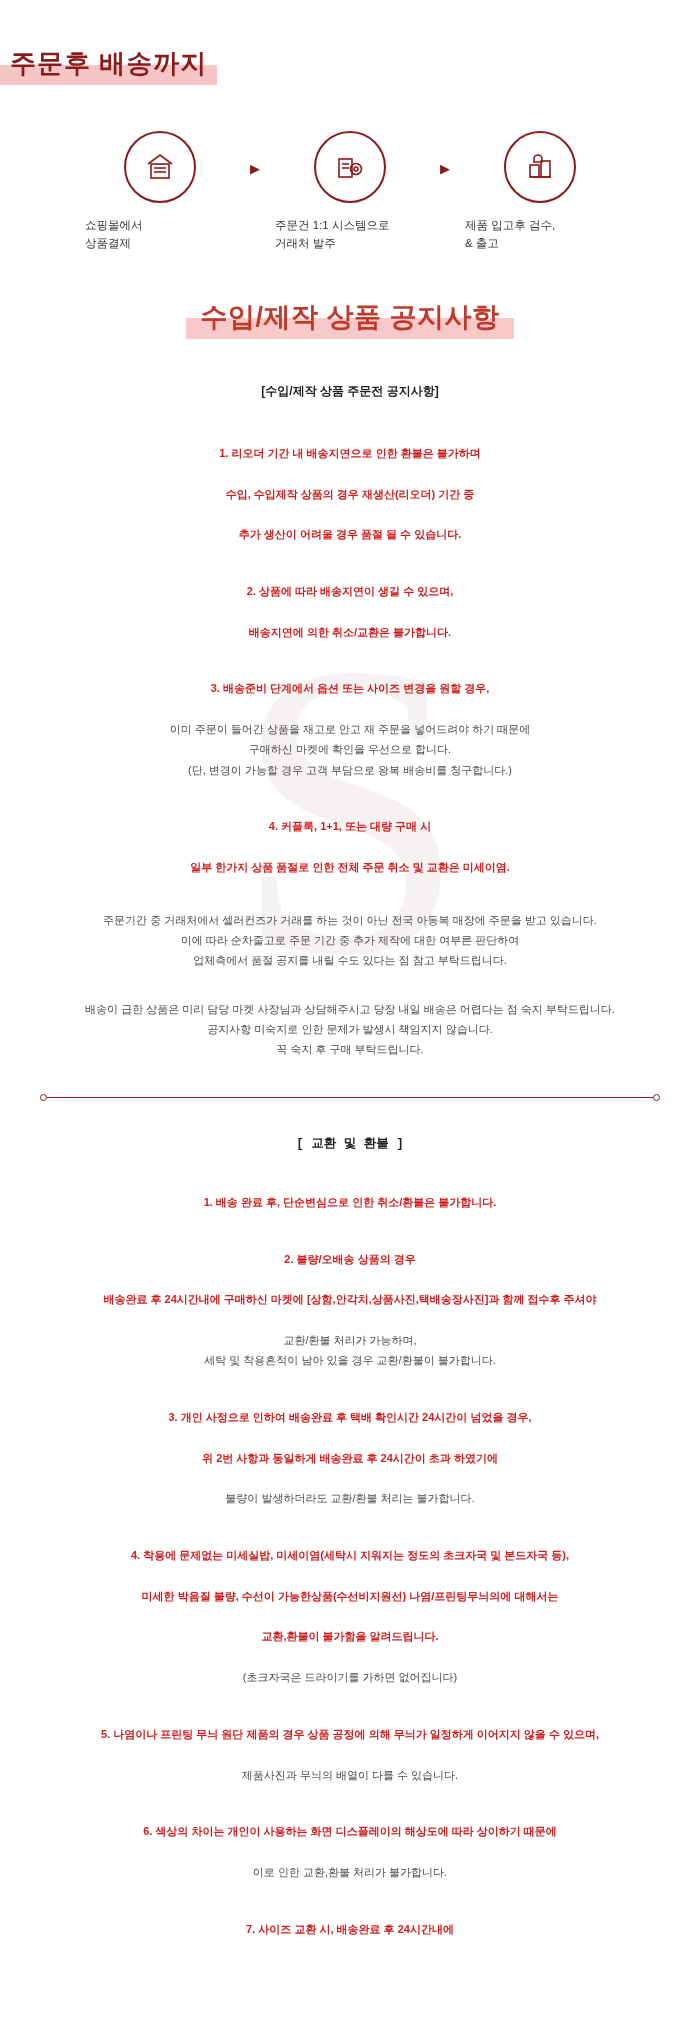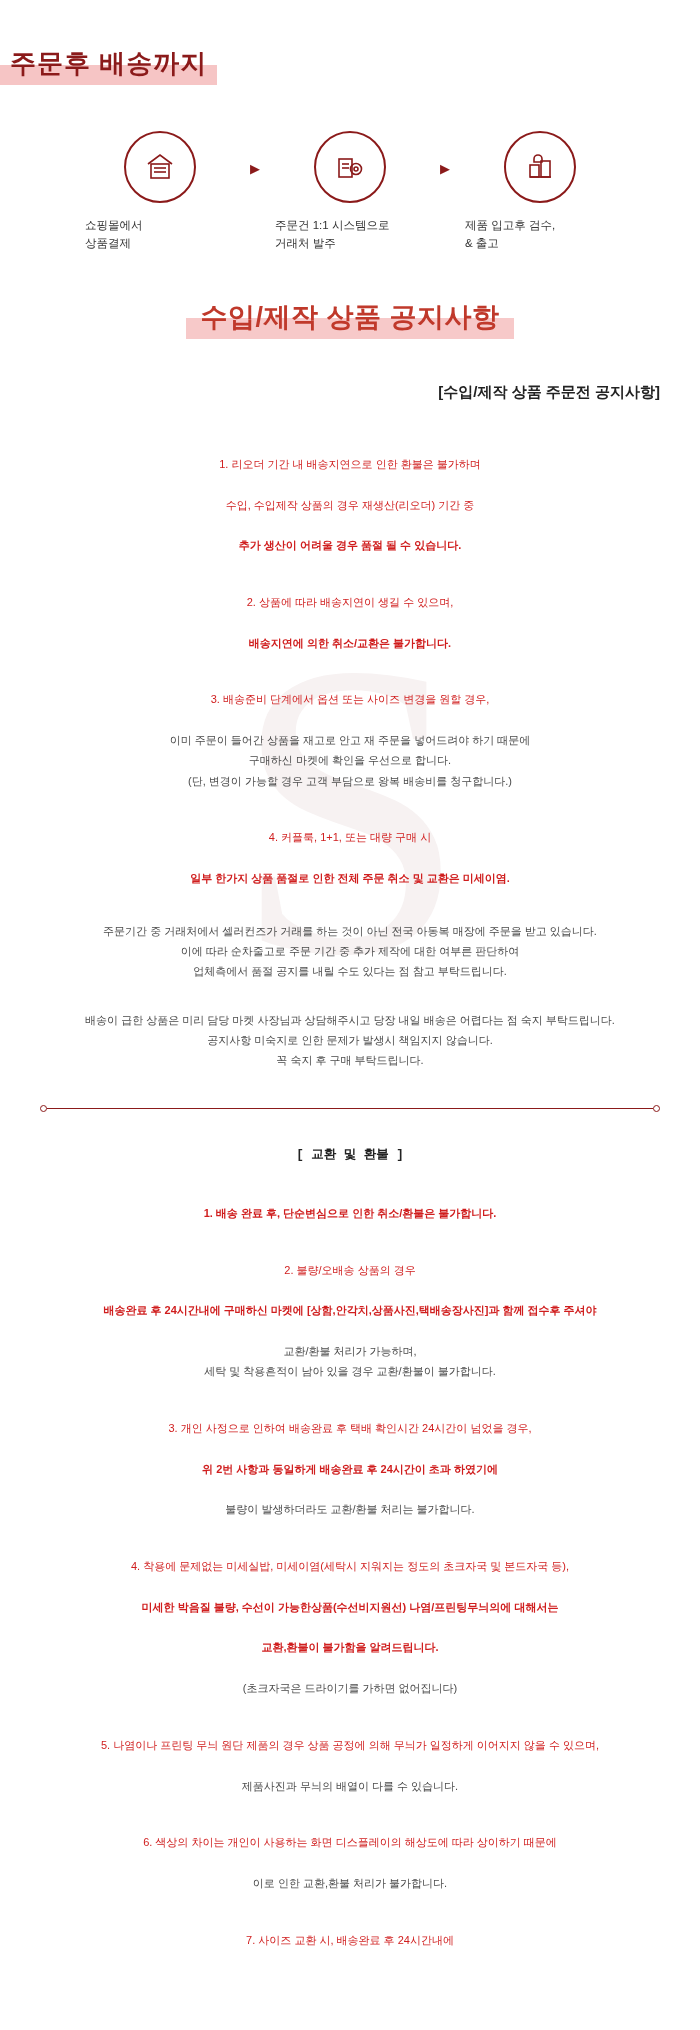--- a/index.html
+++ b/index.html
@@ -97,43 +97,42 @@
     background: linear-gradient(to bottom, rgba(255,255,255,0) 50%, #f7c9c9 50%, #f7c9c9 100%);
   }
 
   
   .block {
     margin: 0 auto;
     width: 620px;
     text-align: center;
   }
   .blk-title {
-    font-size: 15px;
+    font-size: 12px;
     font-weight: bold;
     color: #222;
     margin-top: 44px;
-    margin-bottom: 32px;
-    text-align: right;
+    margin-bottom: 23px;
   }
   .para {
     font-size: 11px;
     line-height: 1.85;
     color: #4a4a4a;
     margin: 0 0 16px 0;
     white-space: pre-line;
   }
   .red { color: #d01e1e; font-weight: bold; }
   .num-item {
     font-size: 11px;
     line-height: 1.85;
     margin: 0 0 16px 0;
     white-space: pre-line;
     color: #4a4a4a;
   }
-  .num-head { color: #d01e1e; font-weight: normal; text-align: center; }
+  .num-head { color: #d01e1e; font-weight: bold; text-align: center; }
 
   
   .divider {
     width: 620px;
     margin: 34px auto;
     display: flex;
     align-items: center;
   }
   .divider .dot {
     width: 7px; height: 7px;

